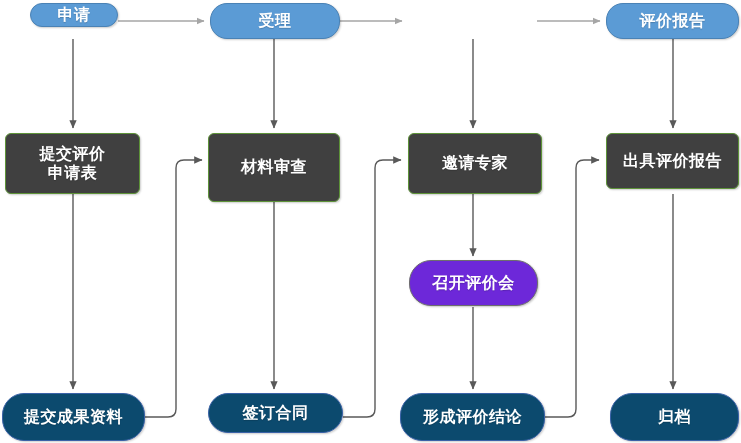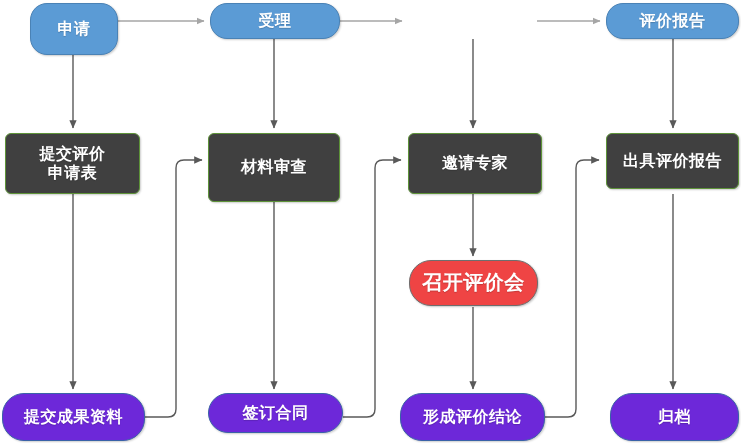--- a/index.html
+++ b/index.html
@@ -37,29 +37,29 @@
   
   .n-task{
     background:#404040;
     border:1px solid #5E9339;
     border-radius:6px;
     font-size:16px;
     box-shadow:1px 1px 2px rgba(0,0,0,0.20);
   }
   
   .n-meeting{
-    background:#ef4444;
+    background:#6d28d9;
     border:1px solid #6E6E6E;
     border-radius:22px;
-    font-size:20px;
+    font-size:16px;
     box-shadow:1px 1px 2px rgba(0,0,0,0.22);
   }
   
   .n-output{
-    background:#6d28d9;
+    background:#0c4a6e;
     border:1px solid #3A62A8;
     border-radius:22px;
     font-size:16px;
     box-shadow:1px 1px 2px rgba(0,0,0,0.20);
   }
 </style>
 </head>
 <body>
 
 <div id="canvas">
@@ -94,21 +94,21 @@
 
       <path d="M473,194 L473,256" marker-end="url(#arrow)"></path>
       <path d="M473,307 L473,389" marker-end="url(#arrow)"></path>
 
       <path d="M145,417 L168,417 Q176,417 176,409 L176,168 Q176,160 184,160 L202,160" marker-end="url(#arrow)"></path>
       <path d="M343,417 L367,417 Q375,417 375,409 L375,168 Q375,160 383,160 L401,160" marker-end="url(#arrow)"></path>
       <path d="M545,417 L568,417 Q576,417 576,409 L576,168 Q576,160 584,160 L599,160" marker-end="url(#arrow)"></path>
     </g>
   </svg>
 
-  <div class="node n-stage" style="left:30px;top:3px;width:88px;height:52px;">
+  <div class="node n-stage" style="left:30px;top:3px;width:88px;height:24px;">
     <span>申请</span>
   </div>
   <div class="node n-stage" style="left:210px;top:3px;width:130px;height:36px;">
     <span>受理</span>
   </div>
   <div class="node n-stage" style="left:606px;top:3px;width:133px;height:36px;">
     <span>评价报告</span>
   </div>
 
   <div class="node n-task" style="left:5px;top:133px;width:135px;height:61px;">

